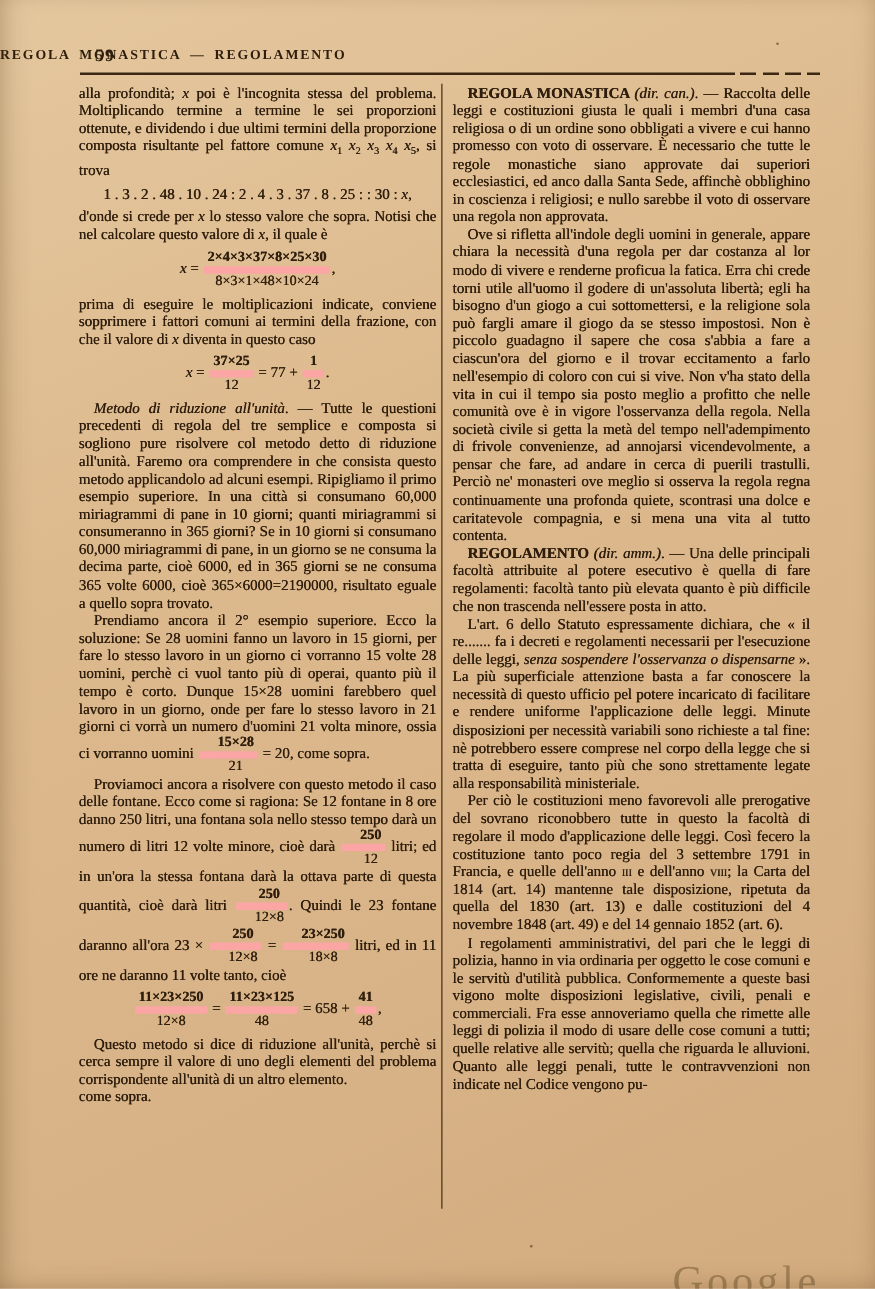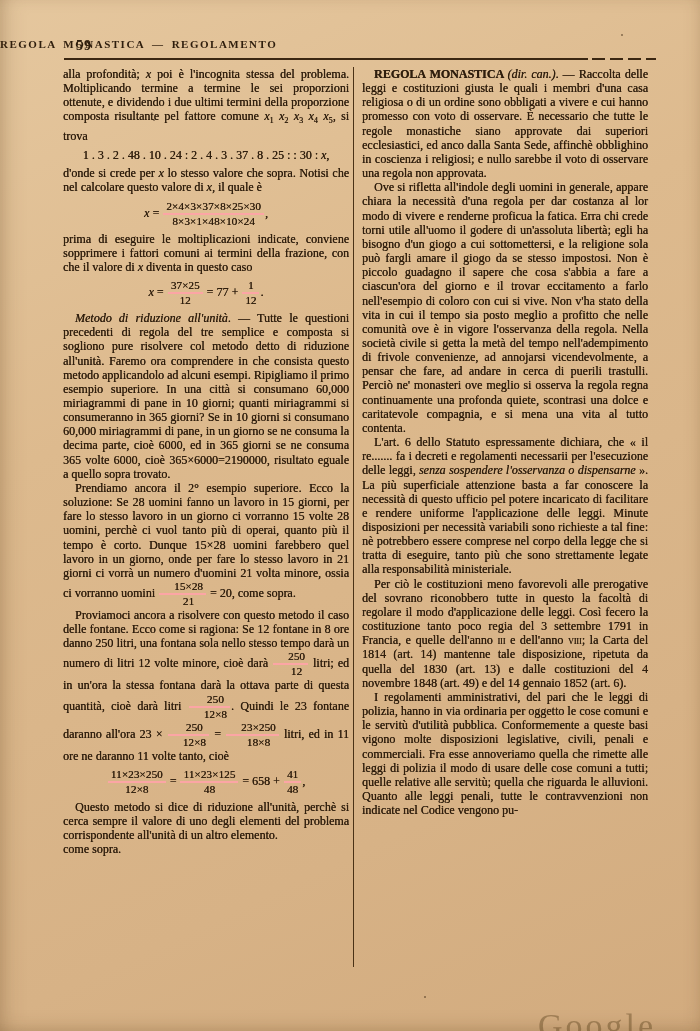--- a/index.html
+++ b/index.html
@@ -30,21 +30,21 @@
   p{margin:0;}
   .p{text-indent:12px;}
   .noindent{text-indent:0;}
   .formula{text-align:center;margin:5px 0 4px;text-indent:0;white-space:nowrap;}
   .b{font-weight:bold;}
   .i{font-style:italic;}
   .sc{font-variant:small-caps;}
   .sub{vertical-align:sub;font-size:68%;}
   .frac{display:inline-block;vertical-align:middle;text-align:center;
     line-height:1.15;font-size:11.3px;margin:0 1px;}
-  .frac .fn{display:block;border-bottom:2px solid #fca5a5;padding:0 3px;}
+  .frac .fn{display:block;border-bottom:6px solid #fca5a5;padding:0 3px;font-weight:bold;}
   .frac .fd{display:block;padding:0 3px;}
   .watermark{position:absolute;left:538px;top:1007px;font-size:34px;letter-spacing:3px;
     color:rgba(112,84,46,.5);text-shadow:none;}
   .speck{position:absolute;background:rgba(55,35,15,.55);border-radius:50%;}
 </style>
 </head>
 <body>
 
 <div>
   <div class="pagenum">59</div>
@@ -65,20 +65,21 @@
       <p class="p"><span>Prendiamo ancora il 2° esempio superiore. Ecco la soluzione: Se 28 uomini fanno un lavoro in 15 giorni, per fare lo stesso lavoro in un giorno ci vorranno 15 volte 28 uomini, perchè ci vuol tanto più di operai, quanto più il tempo è corto. Dunque 15×28 uomini farebbero quel lavoro in un giorno, onde per fare lo stesso lavoro in 21 giorni ci vorrà un numero d'uomini 21 volta minore, ossia ci vorranno uomini </span><span class="frac"><span class="fn">15×28</span><span class="fd">21</span></span><span> = 20, come sopra.</span></p>
       <p class="p"><span>Proviamoci ancora a risolvere con questo metodo il caso delle fontane. Ecco come si ragiona: Se 12 fontane in 8 ore danno 250 litri, una fontana sola nello stesso tempo darà un numero di litri 12 volte minore, cioè darà </span><span class="frac"><span class="fn">250</span><span class="fd">12</span></span><span> litri; ed in un'ora la stessa fontana darà la ottava parte di questa quantità, cioè darà litri </span><span class="frac"><span class="fn">250</span><span class="fd">12×8</span></span><span>. Quindi le 23 fontane daranno all'ora 23 × </span><span class="frac"><span class="fn">250</span><span class="fd">12×8</span></span><span> = </span><span class="frac"><span class="fn">23×250</span><span class="fd">18×8</span></span><span> litri, ed in 11 ore ne daranno 11 volte tanto, cioè</span></p>
       <p class="formula"><span class="frac"><span class="fn">11×23×250</span><span class="fd">12×8</span></span><span> = </span><span class="frac"><span class="fn">11×23×125</span><span class="fd">48</span></span><span> = 658 + </span><span class="frac"><span class="fn">41</span><span class="fd">48</span></span><span>,</span></p>
       <p class="p"><span>Questo metodo si dice di riduzione all'unità, perchè si cerca sempre il valore di uno degli elementi del problema corrispondente all'unità di un altro elemento.</span></p>
       <p class="p noindent"><span>come sopra.</span></p>
     </div>
   <div class="divider"></div>
   <div class="col right">
       <p class="p"><span class="b">REGOLA MONASTICA </span><span class="i">(dir. can.)</span><span>. — Raccolta delle leggi e costituzioni giusta le quali i membri d'una casa religiosa o di un ordine sono obbligati a vivere e cui hanno promesso con voto di osservare. È necessario che tutte le regole monastiche siano approvate dai superiori ecclesiastici, ed anco dalla Santa Sede, affinchè obblighino in coscienza i religiosi; e nullo sarebbe il voto di osservare una regola non approvata.</span></p>
       <p class="p"><span>Ove si rifletta all'indole degli uomini in generale, appare chiara la necessità d'una regola per dar costanza al lor modo di vivere e renderne proficua la fatica. Erra chi crede torni utile all'uomo il godere di un'assoluta libertà; egli ha bisogno d'un giogo a cui sottomettersi, e la religione sola può fargli amare il giogo da se stesso impostosi. Non è piccolo guadagno il sapere che cosa s'abbia a fare a ciascun'ora del giorno e il trovar eccitamento a farlo nell'esempio di coloro con cui si vive. Non v'ha stato della vita in cui il tempo sia posto meglio a profitto che nelle comunità ove è in vigore l'osservanza della regola. Nella società civile si getta la metà del tempo nell'adempimento di frivole convenienze, ad annojarsi vicendevolmente, a pensar che fare, ad andare in cerca di puerili trastulli. Perciò ne' monasteri ove meglio si osserva la regola regna continuamente una profonda quiete, scontrasi una dolce e caritatevole compagnia, e si mena una vita al tutto contenta.</span></p>
+      <p class="p"><span class="b">REGOLAMENTO </span><span class="i">(dir. amm.)</span><span>. — Una delle principali facoltà attribuite al potere esecutivo è quella di fare regolamenti: facoltà tanto più elevata quanto è più difficile che non trascenda nell'essere posta in atto.</span></p>
       <p class="p"><span>L'art. 6 dello Statuto espressamente dichiara, che « il re....... fa i decreti e regolamenti necessarii per l'esecuzione delle leggi, </span><span class="i">senza sospendere l'osservanza o dispensarne</span><span> ». La più superficiale attenzione basta a far conoscere la necessità di questo ufficio pel potere incaricato di facilitare e rendere uniforme l'applicazione delle leggi. Minute disposizioni per necessità variabili sono richieste a tal fine: nè potrebbero essere comprese nel corpo della legge che si tratta di eseguire, tanto più che sono strettamente legate alla responsabilità ministeriale.</span></p>
       <p class="p"><span>Per ciò le costituzioni meno favorevoli alle prerogative del sovrano riconobbero tutte in questo la facoltà di regolare il modo d'applicazione delle leggi. Così fecero la costituzione tanto poco regia del 3 settembre 1791 in Francia, e quelle dell'anno </span><span class="sc">iii</span><span> e dell'anno </span><span class="sc">viii</span><span>; la Carta del 1814 (art. 14) mantenne tale disposizione, ripetuta da quella del 1830 (art. 13) e dalle costituzioni del 4 novembre 1848 (art. 49) e del 14 gennaio 1852 (art. 6).</span></p>
       <p class="p"><span>I regolamenti amministrativi, del pari che le leggi di polizia, hanno in via ordinaria per oggetto le cose comuni e le servitù d'utilità pubblica. Conformemente a queste basi vigono molte disposizioni legislative, civili, penali e commerciali. Fra esse annoveriamo quella che rimette alle leggi di polizia il modo di usare delle cose comuni a tutti; quelle relative alle servitù; quella che riguarda le alluvioni. Quanto alle leggi penali, tutte le contravvenzioni non indicate nel Codice vengono pu-</span></p>
     </div>
 </div>
 
 <div class="watermark">Google</div>
 
 <div class="speck" style="left:153px;top:119px;width:2px;height:2px;"></div>
 <div class="speck" style="left:621px;top:34px;width:2px;height:2px;"></div>

